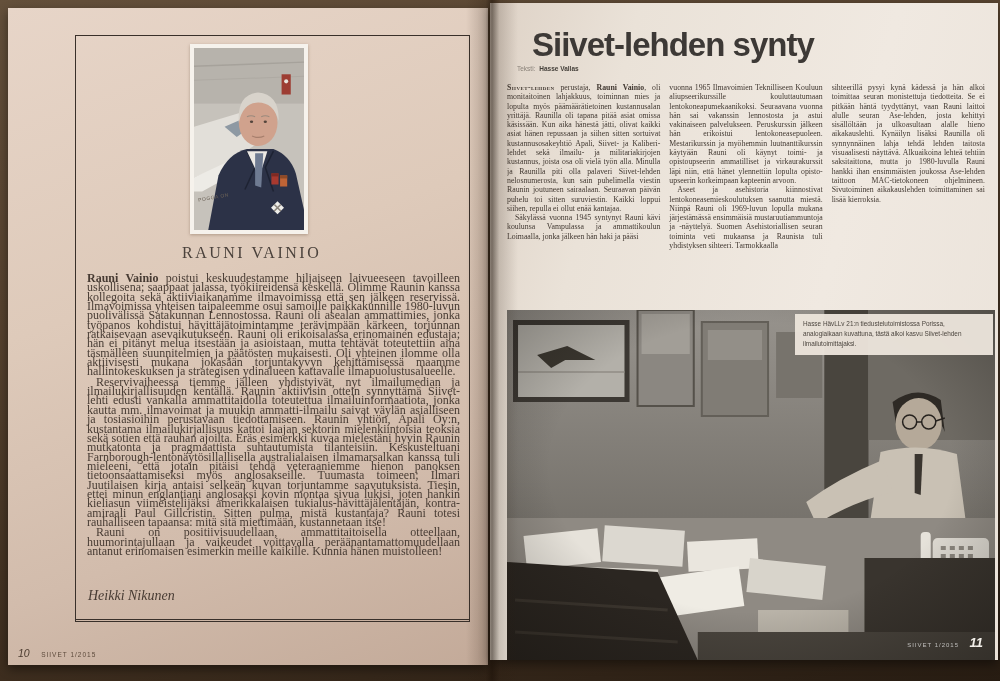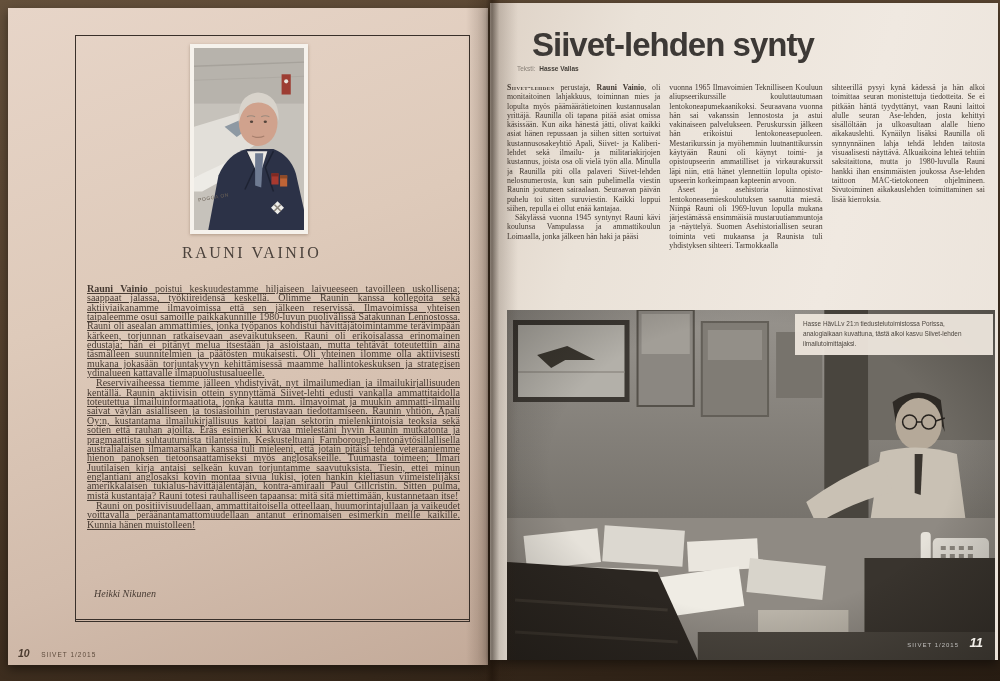--- a/index.html
+++ b/index.html
@@ -12,28 +12,28 @@
     background:linear-gradient(160deg,#e7d5c8 0%,#decaba 40%,#d2bcac 72%,#c3aa99 100%);}
   .mem-frame{position:absolute;left:67px;top:27px;width:393px;height:583px;
     border:1px solid #39302a;border-bottom:3px double #39302a;background:transparent;}
   .portrait{position:absolute;left:114px;top:8px;width:118px;height:190px;background:#f6f2ec;
     padding:4px;box-sizing:border-box;box-shadow:0 1px 3px rgba(90,60,40,.35);}
   .portrait svg{width:100%;height:100%;display:block;}
   .portrait-cap{position:absolute;left:8px;bottom:34px;font-family:"Liberation Sans",sans-serif;
     font-size:5px;color:#6d6358;transform:rotate(-10deg);letter-spacing:.5px;}
   .mem-title{position:absolute;left:106px;top:206px;font-size:16px;letter-spacing:2.5px;
     color:#4b423c;line-height:22px;font-weight:400;}
-  .mem-body{position:absolute;left:11px;right:9px;top:248px;font-size:10px;line-height:9.35px;
-    color:#473b33;text-align:justify;text-decoration:underline;}
+  .mem-body{position:absolute;left:11px;right:9px;top:238px;font-size:12px;line-height:9.35px;
+    color:#473b33;text-align:justify;}
   .mem-body p{margin:0 0 1px 0;}
   .mem-body p.ind{text-indent:9px;}
   .mem-body strong{font-weight:700;}
-  .signature{position:absolute;left:18px;top:552px;font-style:italic;font-size:10px;color:#473b33;}
+  .signature{position:absolute;left:12px;top:552px;font-style:italic;font-size:14px;color:#473b33;}
   .footer-l{position:absolute;left:10px;bottom:4px;font-family:"Liberation Sans",sans-serif;color:#4a3a2e;}
-  .footer-l .num{font-weight:700;font-size:10.5px;font-style:italic;}
+  .footer-l .num{font-weight:400;font-size:10.5px;font-style:italic;}
   .footer-l .mag{font-size:6.5px;letter-spacing:1px;margin-left:7px;color:#5c4a3b;}
   
   .page-right{left:490px;top:3px;width:508px;height:657px;
     background:linear-gradient(105deg,#ded2c6 0%,#eae2d8 22%,#f0e9e1 60%,#eae2d9 100%);}
   .headline{margin:17px;position:absolute;left:25px;top:6px;font-family:"Liberation Sans",sans-serif;
     font-weight:700;font-size:33px;letter-spacing:-1px;color:#3d3936;}
   .byline{position:absolute;left:27px;top:62px;font-family:"Liberation Sans",sans-serif;
     font-size:6.5px;color:#8a8279;}
   .byline strong{color:#45403a;font-weight:700;margin-left:2px;}
   .cols{position:absolute;left:17px;top:80px;width:478px;height:224px;display:flex;gap:9px;overflow:hidden;}

